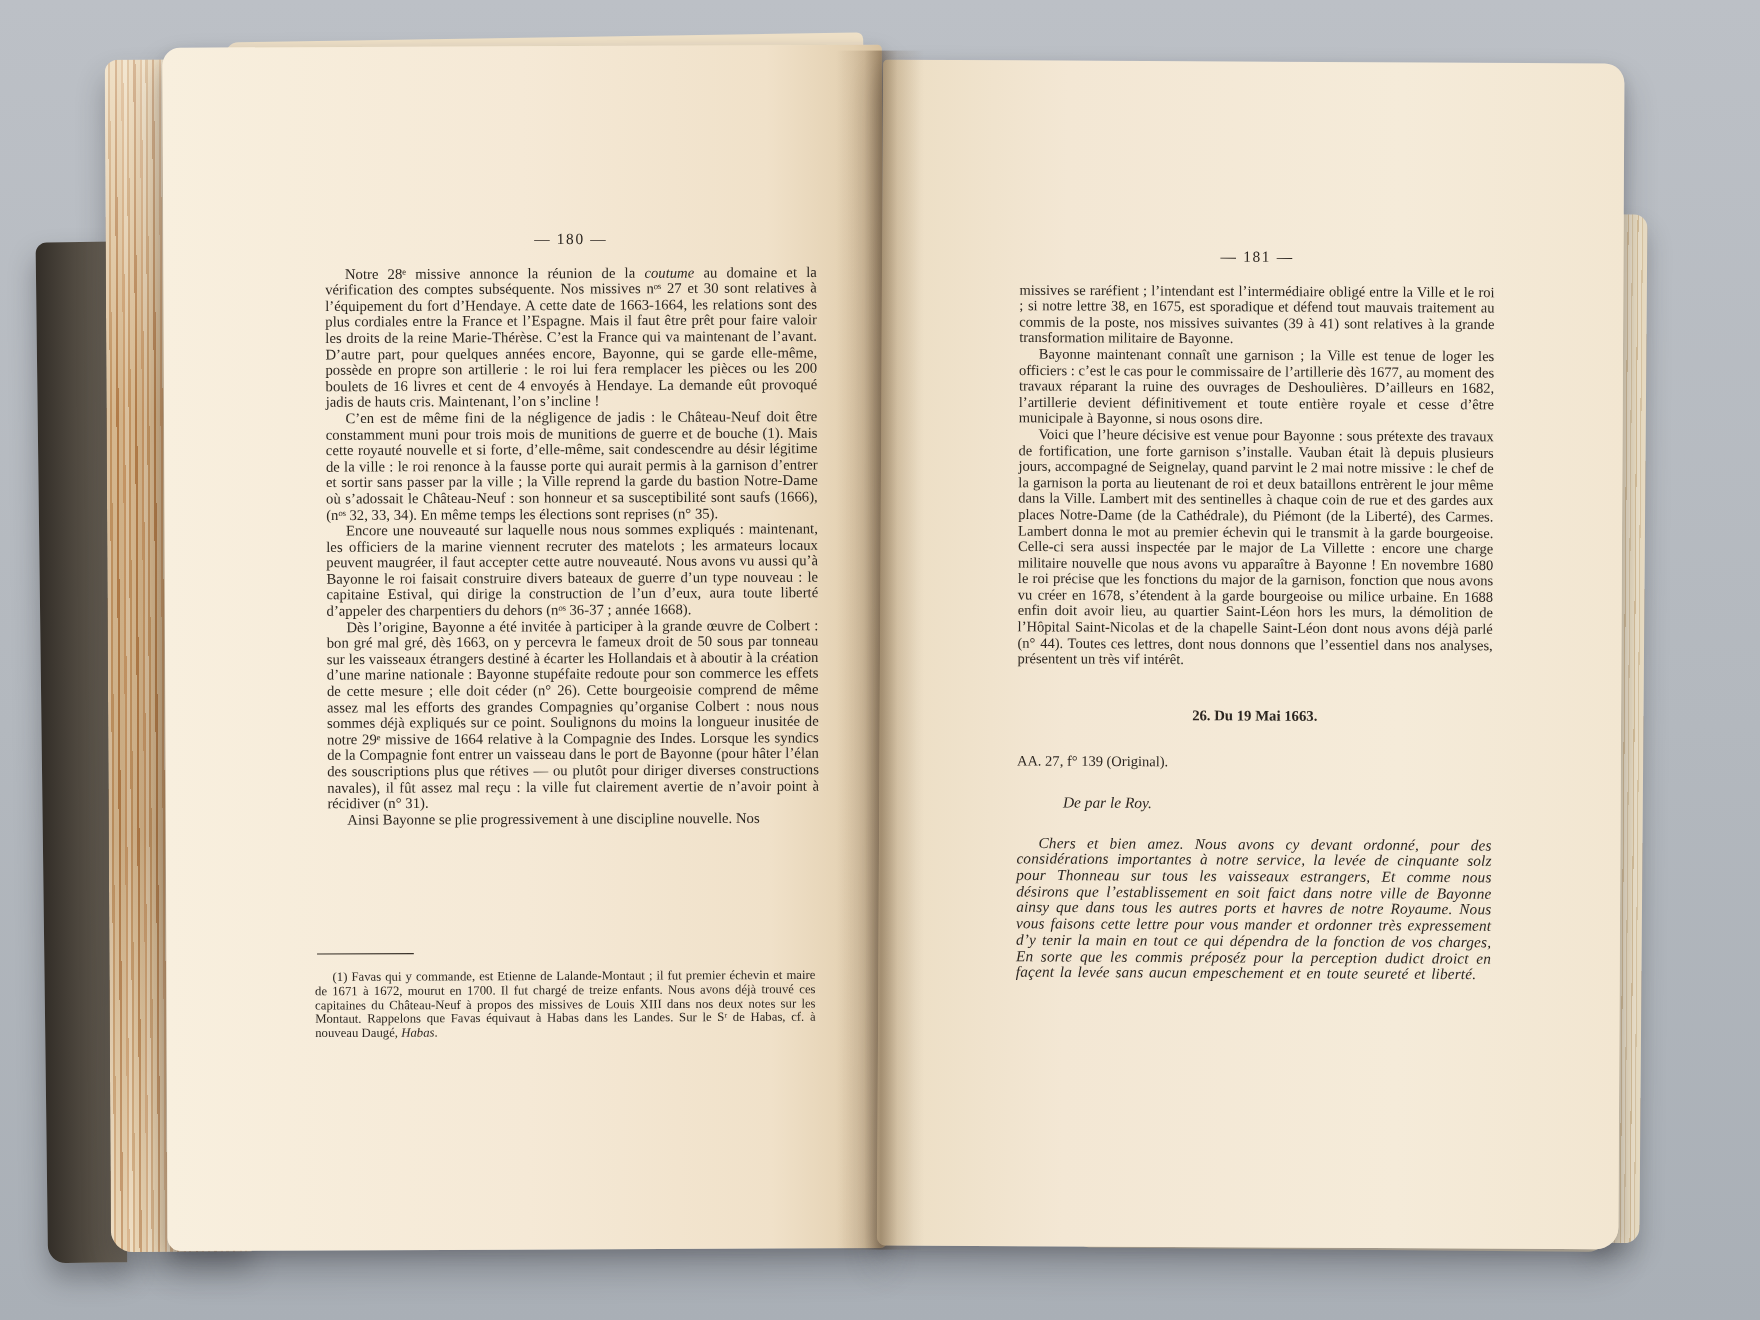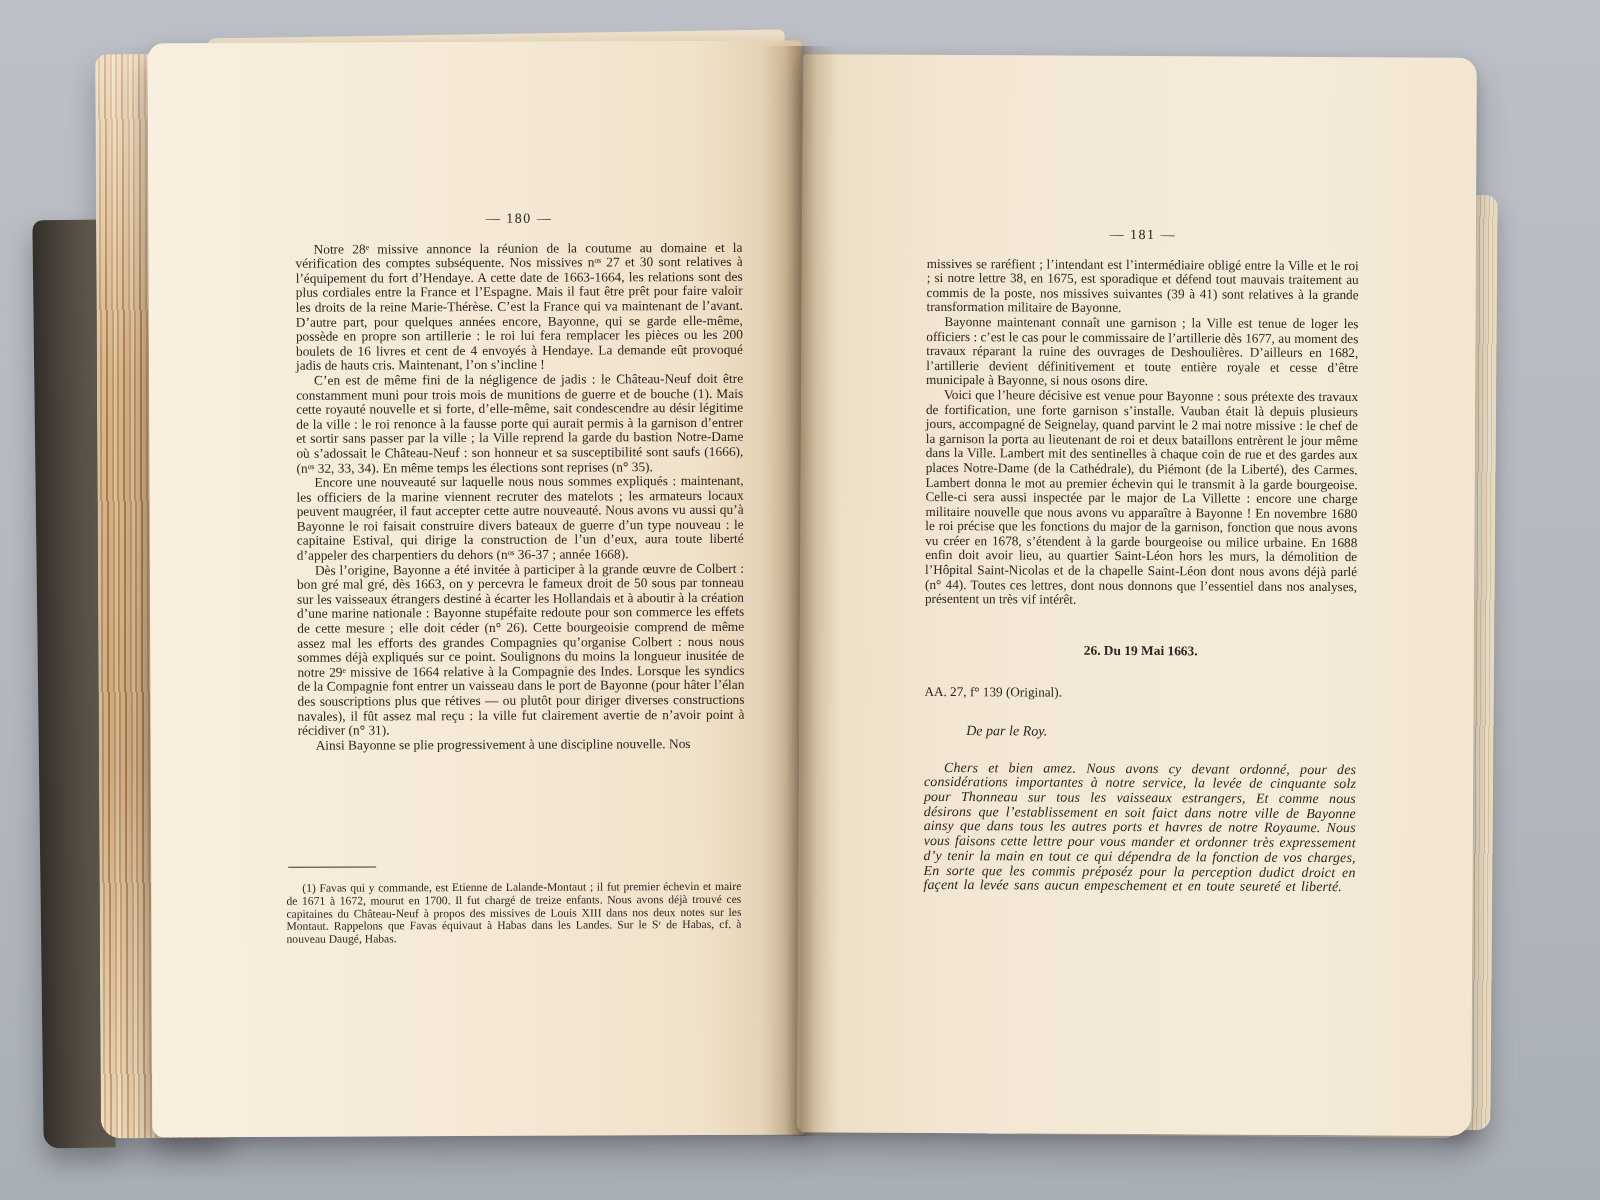--- a/index.html
+++ b/index.html
@@ -69,21 +69,21 @@
   .running-head{text-align:center;font-size:14px;letter-spacing:1.5px;margin:0 0 15px 0;text-indent:0;}
   p{margin:0;text-indent:18px;}
   p.noindent{text-indent:0;}
   .footnote-block{position:absolute;left:135px;top:824px;width:455px;}
   .footnote-rule{width:88px;border-top:1.6px solid #3a332b;margin:0 0 15px 2px;}
   .footnote{font-size:11.6px;line-height:12.8px;text-align:justify;text-indent:16px;}
   .section-heading{text-align:center;font-weight:bold;font-size:13.4px;margin:36px 0 28px 0;text-indent:0;}
   .reference{text-indent:0;margin:0 0 24px 0;text-align:left;}
   .salutation{font-style:italic;text-indent:42px;margin:0 0 22px 0;text-align:left;font-size:14px;}
   .letter{font-style:italic;font-size:13.9px;line-height:14.7px;word-spacing:1.5px;letter-spacing:.15px;text-indent:20px;}
-  .it{}
+  .it{font-style:italic;}
 </style>
 </head>
 <body>
 
 <div class="book">
 
   <div class="cover-edge"></div>
   <div class="fore-edge-left"></div>
   <div class="under-sheet-top"></div>
   <div class="fore-edge-right"></div>

